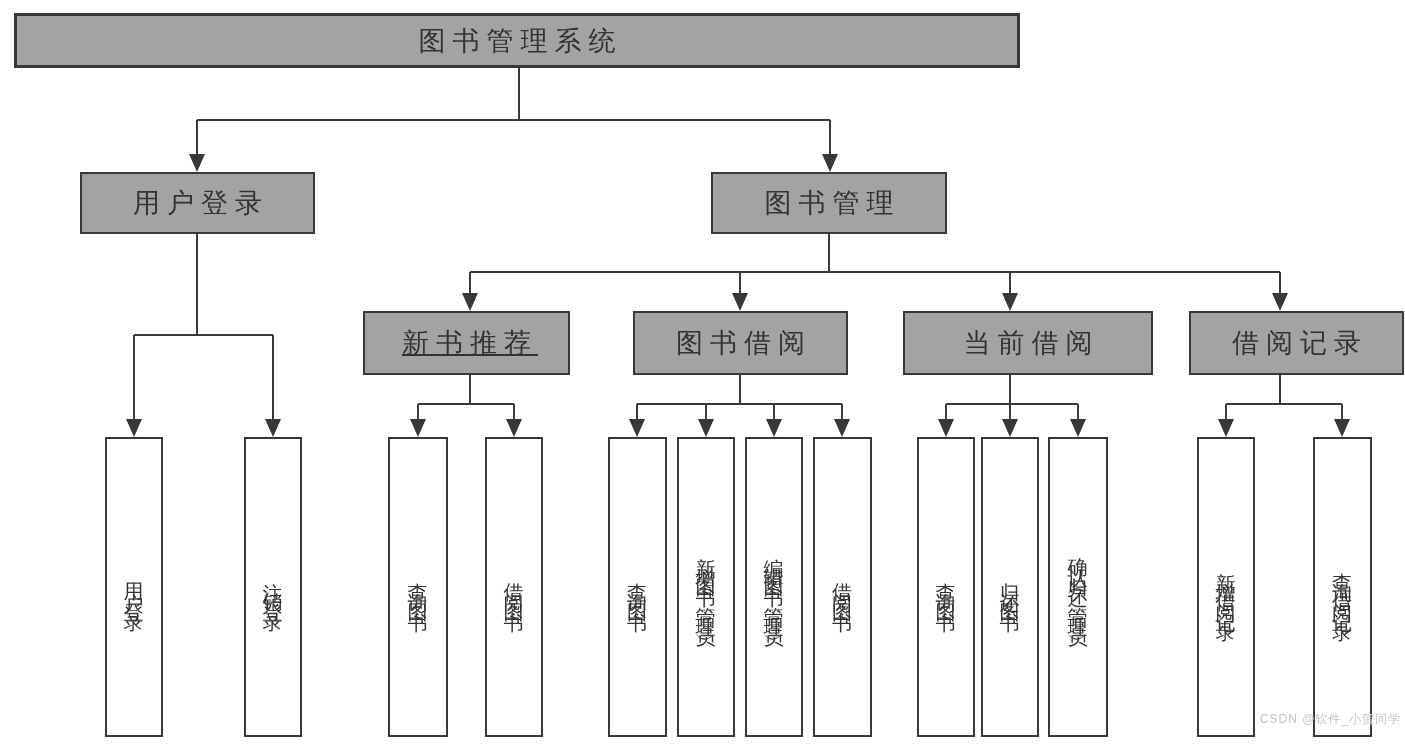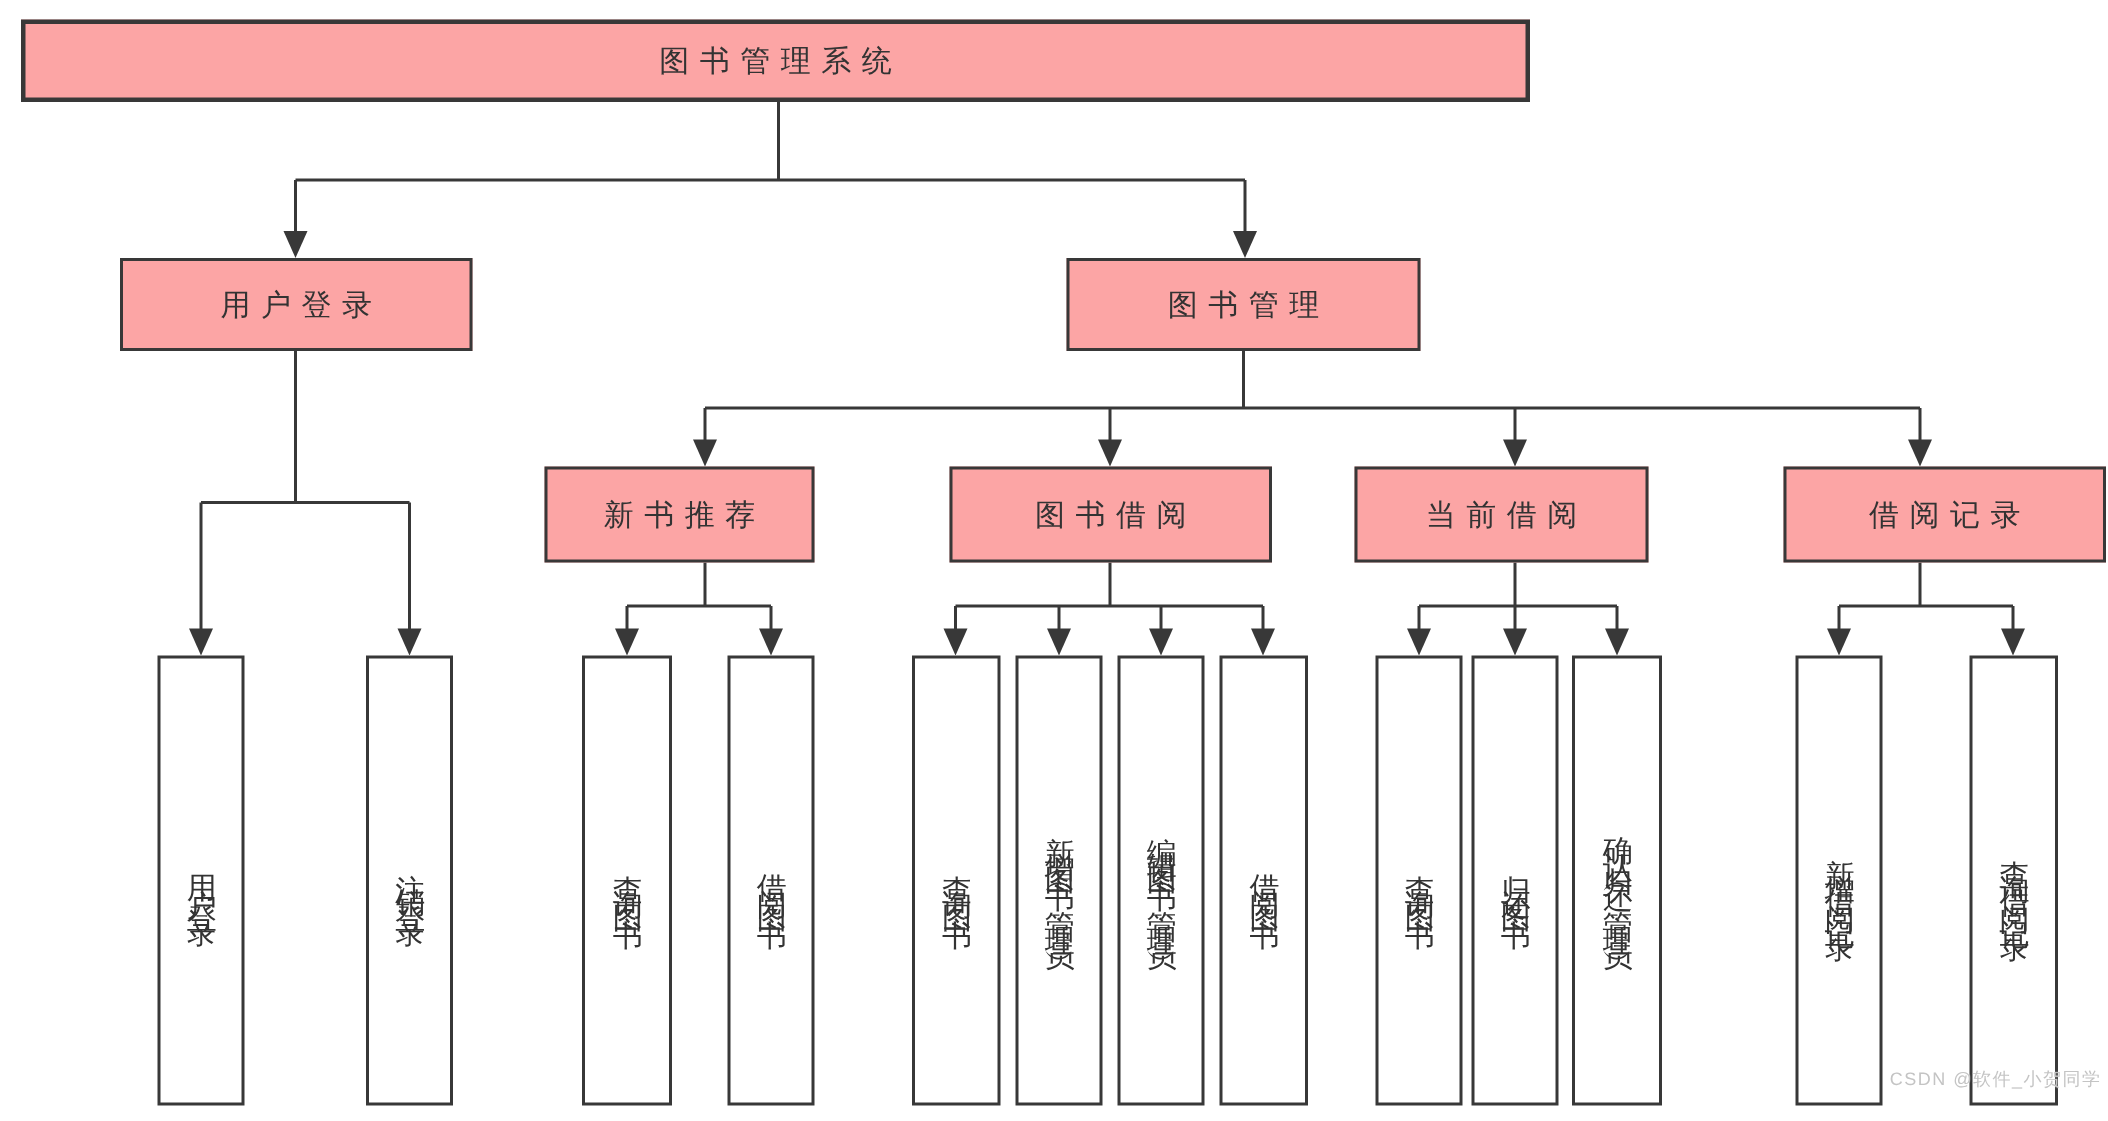--- a/index.html
+++ b/index.html
@@ -4,23 +4,23 @@
 <style>
   html,body { margin:0; padding:0; background:#ffffff; }
   .canvas {
     position:relative; width:1405px; height:747px; background:#ffffff;
     font-family:"Liberation Sans", sans-serif; overflow:hidden;
   }
   .wires { position:absolute; left:0; top:0; width:1405px; height:747px; }
   .wire  { stroke:#383838; stroke-width:2; fill:none; }
   .arrow { fill:#383838; }
   .hbox {
-    position:absolute; box-sizing:border-box; background:#fca5a5;
+    position:absolute; box-sizing:border-box; background:#a3a3a3;
     border:2px solid #383838; display:flex; align-items:center; justify-content:center;
-    font-size:20px; letter-spacing:7px; padding-left:7px; color:#333333; white-space:nowrap;
+    font-size:27px; letter-spacing:7px; padding-left:7px; color:#333333; white-space:nowrap;
   }
   .hbox.root { border-width:3px; }
   .vbox {
     position:absolute; box-sizing:border-box; background:#ffffff;
     border:2px solid #383838; display:flex; align-items:center; justify-content:center;
   }
   .vbox span {
     writing-mode:vertical-rl; text-orientation:mixed;
     font-size:20px; letter-spacing:10px; color:#333333; line-height:1;
   }
@@ -62,23 +62,23 @@
     <polygon class="arrow" points="1070,419 1086,419 1078,437"></polygon>
     <polygon class="arrow" points="1218,419 1234,419 1226,437"></polygon>
     <polygon class="arrow" points="1334,419 1350,419 1342,437"></polygon>
   </svg>
 
   <div class="hbox root" style="left:14px; top:13px; width:1006px; height:55px;">图书管理系统</div>
 
   <div class="hbox" style="left:80px; top:172px; width:235px; height:62px;">用户登录</div>
   <div class="hbox" style="left:711px; top:172px; width:236px; height:62px;">图书管理</div>
 
-  <div class="hbox" style="left:363px; top:311px; width:180px; height:64px;">新书推荐</div>
+  <div class="hbox" style="left:363px; top:311px; width:207px; height:64px;text-decoration:underline;">新书推荐</div>
   <div class="hbox" style="left:633px; top:311px; width:215px; height:64px;font-family:Liberation Serif, serif;">图书借阅</div>
-  <div class="hbox" style="left:903px; top:311px; width:196px; height:64px;">当前借阅</div>
+  <div class="hbox" style="left:903px; top:311px; width:250px; height:64px;">当前借阅</div>
   <div class="hbox" style="left:1173px; top:311px; width:215px; height:64px;margin-left:16px;">借阅记录</div>
 
   <div class="vbox" style="left:105px; top:437px; width:58px; height:300px;">
     <span>用户登录</span>
     </div>
   <div class="vbox" style="left:244px; top:437px; width:58px; height:300px;">
     <span>注销登录</span>
     </div>
 
   <div class="vbox" style="left:388px; top:437px; width:60px; height:300px;">

